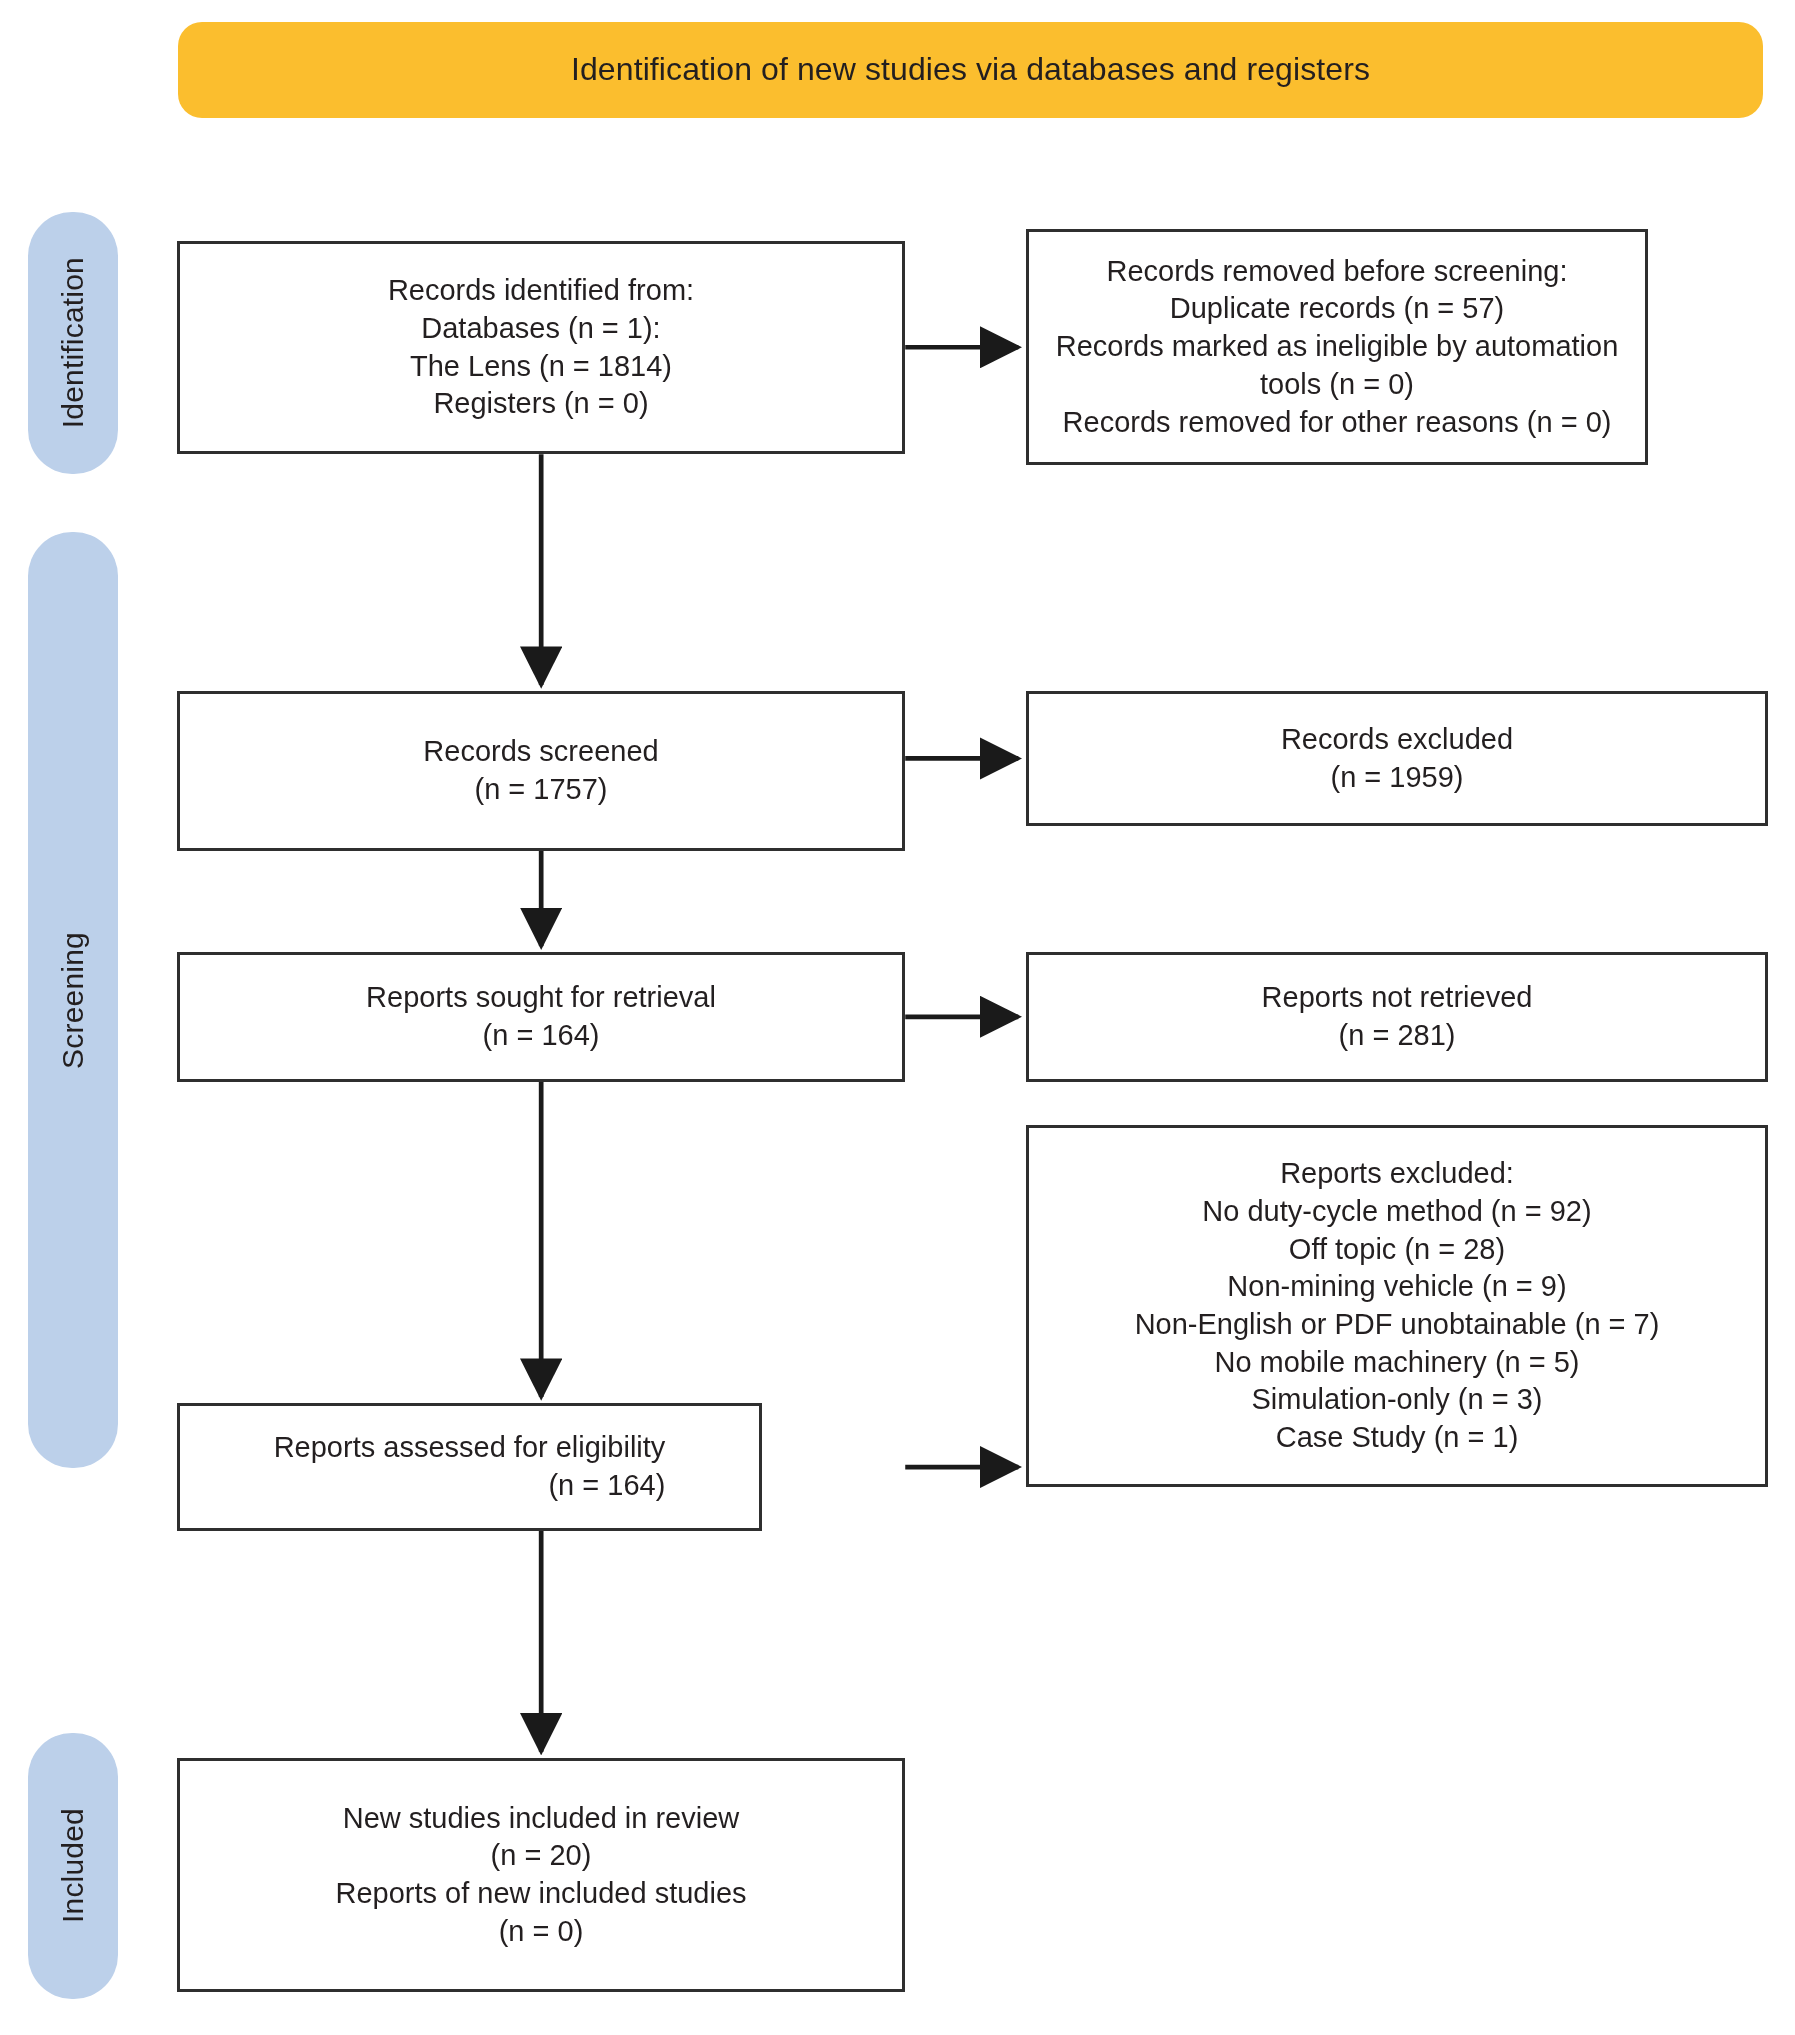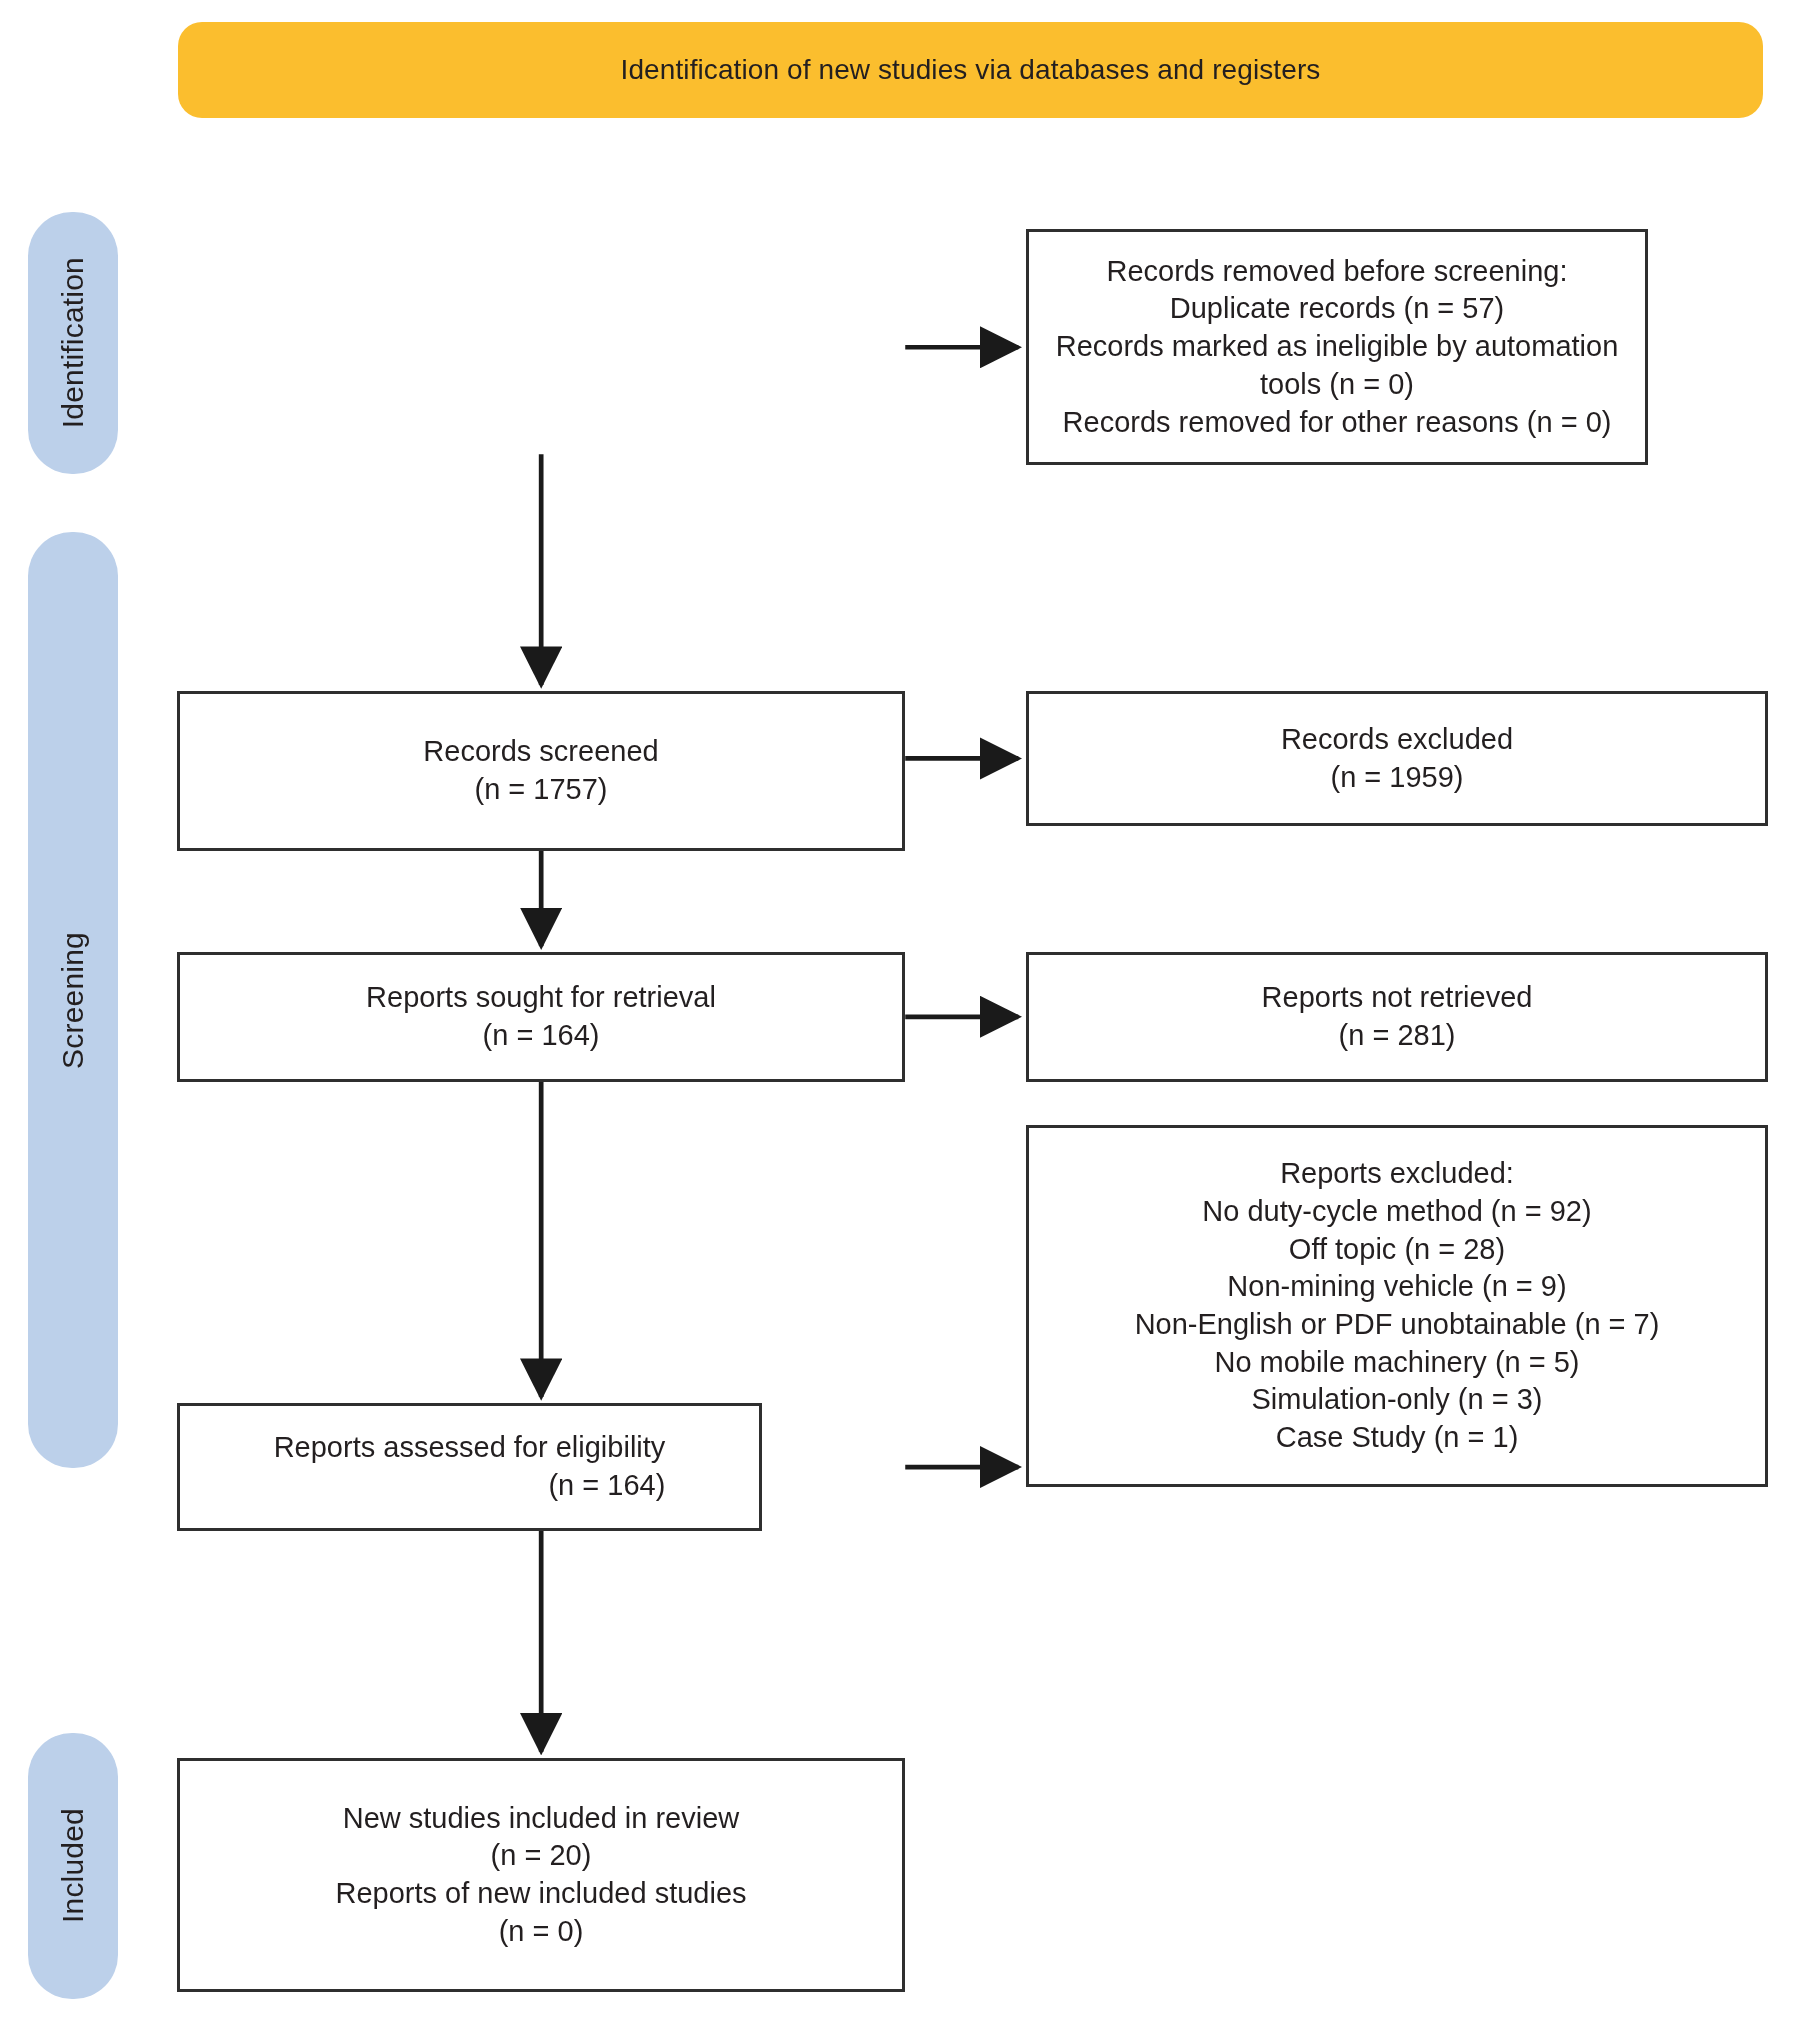--- a/index.html
+++ b/index.html
@@ -12,21 +12,21 @@
   
   .banner{
     position:absolute;
     left:178px;top:21.5px;width:1585px;height:96px;
     background:var(--banner-bg,#FBBE2E);
     border-radius:24px;
     display:flex;align-items:center;justify-content:center;
     box-sizing:border-box;
   }
   .banner-text{
-    font-size:28px;color:#231f20;letter-spacing:0.1px;white-space:nowrap;
+    font-size:32px;color:#231f20;letter-spacing:0.1px;white-space:nowrap;
   }
 
   
   .pill{
     position:absolute;left:28px;width:90px;
     background:var(--pill-bg,#BCD0EA);
     border-radius:44px;
     display:flex;align-items:center;justify-content:center;
   }
   .pill-label{
@@ -104,20 +104,26 @@
 
     <line x1="1345" y1="1511" x2="1513" y2="1511" stroke="#1a1a1a" stroke-width="7" marker-end="url(#arrowhead)"></line>
 
     <line x1="804" y1="1608" x2="804" y2="2076" stroke="#1a1a1a" stroke-width="7" marker-end="url(#arrowhead)"></line>
 
     <line x1="1345" y1="2180" x2="1513" y2="2180" stroke="#1a1a1a" stroke-width="7" marker-end="url(#arrowhead)"></line>
 
     <line x1="804" y1="2275" x2="804" y2="2603" stroke="#1a1a1a" stroke-width="7" marker-end="url(#arrowhead)"></line>
   </svg>
 
+  <div class="box" id="box-identified">
+    <span class="box-text">Records identified from:
+Databases (n = 1):
+The Lens (n = 1814)
+Registers (n = 0)</span>
+  </div>
 
   <div class="box" id="box-removed">
     <span class="box-text">Records removed before screening:
 Duplicate records (n = 57)
 Records marked as ineligible by automation tools (n = 0)
 Records removed for other reasons (n = 0)</span>
   </div>
 
   <div class="box" id="box-screened">
     <span class="box-text">Records screened

